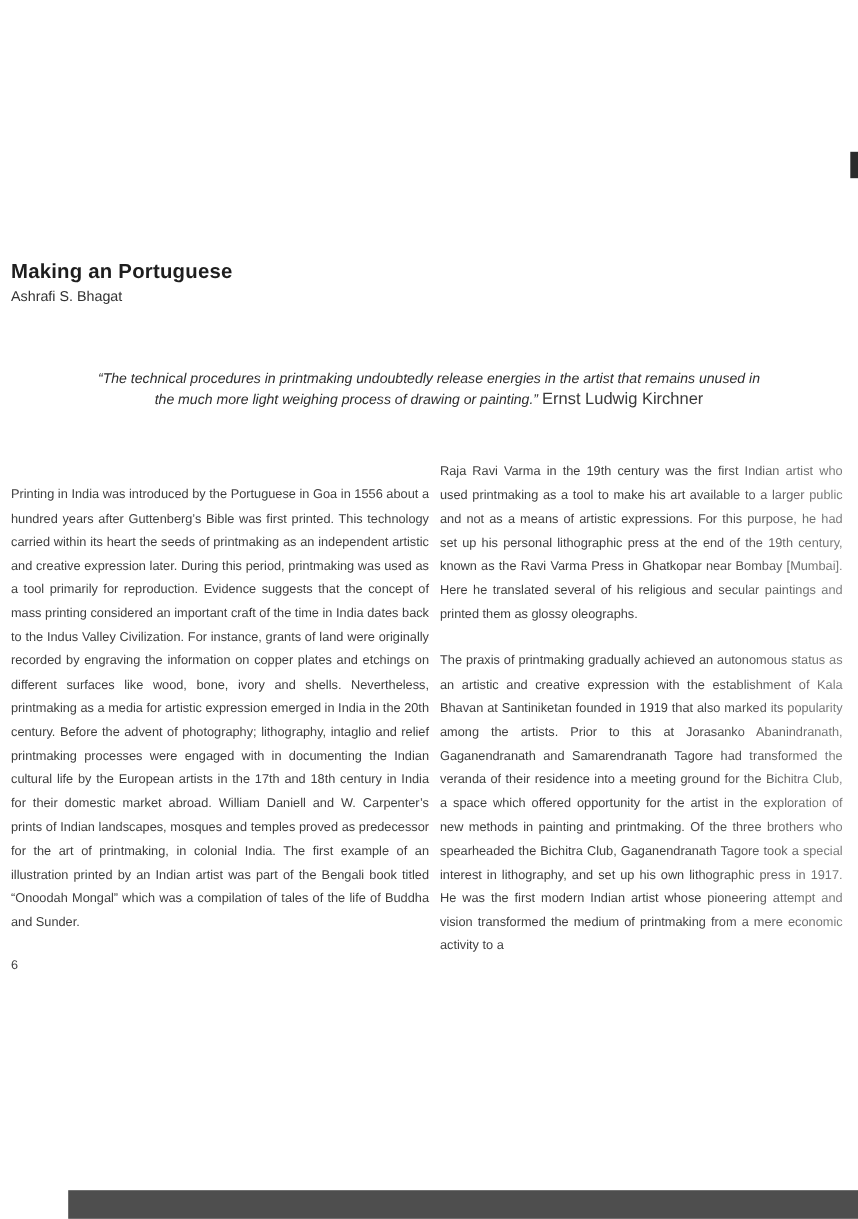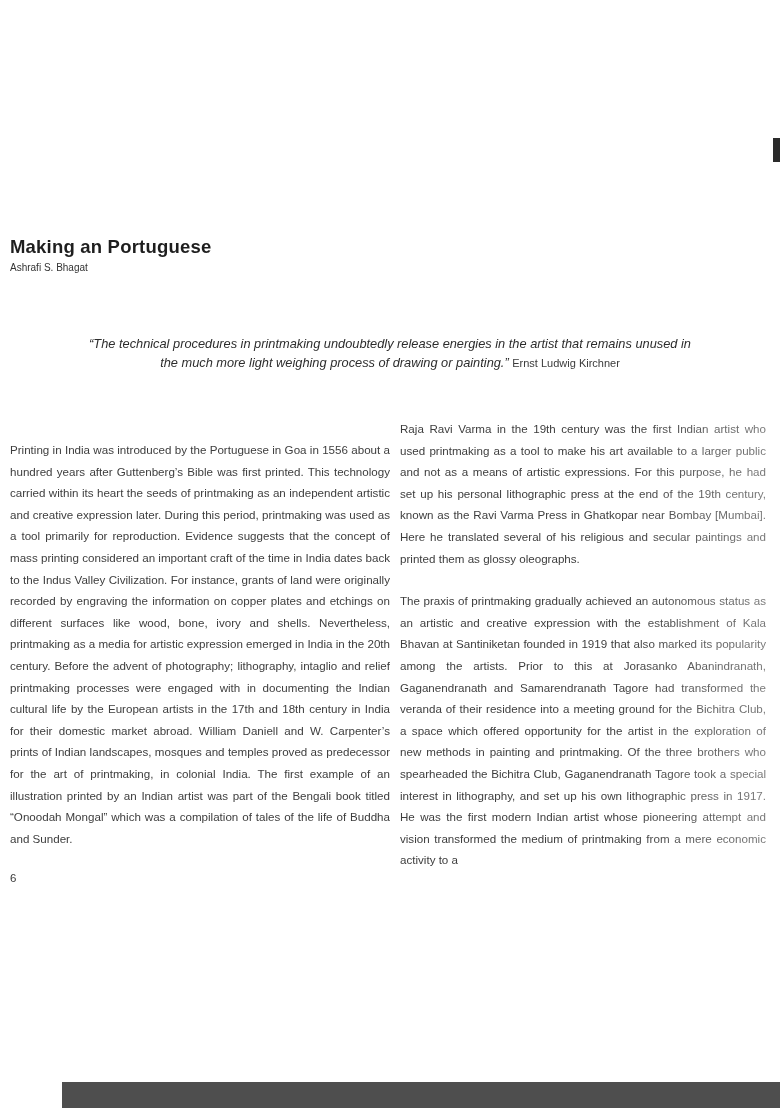--- a/index.html
+++ b/index.html
@@ -26,39 +26,39 @@
     top: 224px;
     font-size: 18.5px;
     font-weight: bold;
     color: #1e1e1e;
     letter-spacing: 0.2px;
   }
   .author {
     position: absolute;
     left: 10px;
     top: 262px;
-    font-size: 10px;
+    font-size: 13px;
     color: #333333;
   }
   .quote {
     position: absolute;
     left: 88px;
     top: 334px;
     width: 604px;
     text-align: center;
     font-size: 12.8px;
     line-height: 19px;
     color: #2d2d2d;
   }
   .quote .quote-text {
     font-style: italic;
   }
   .quote .quote-attr {
     font-style: normal;
-    font-size: 11px;
+    font-size: 15px;
     color: #3a3a3a;
     text-align: right;
   }
   .col {
     position: absolute;
     top: 418px;
     font-size: 11.6px;
     line-height: 21.6px;
     text-align: justify;
     color: #3d3d3d;

